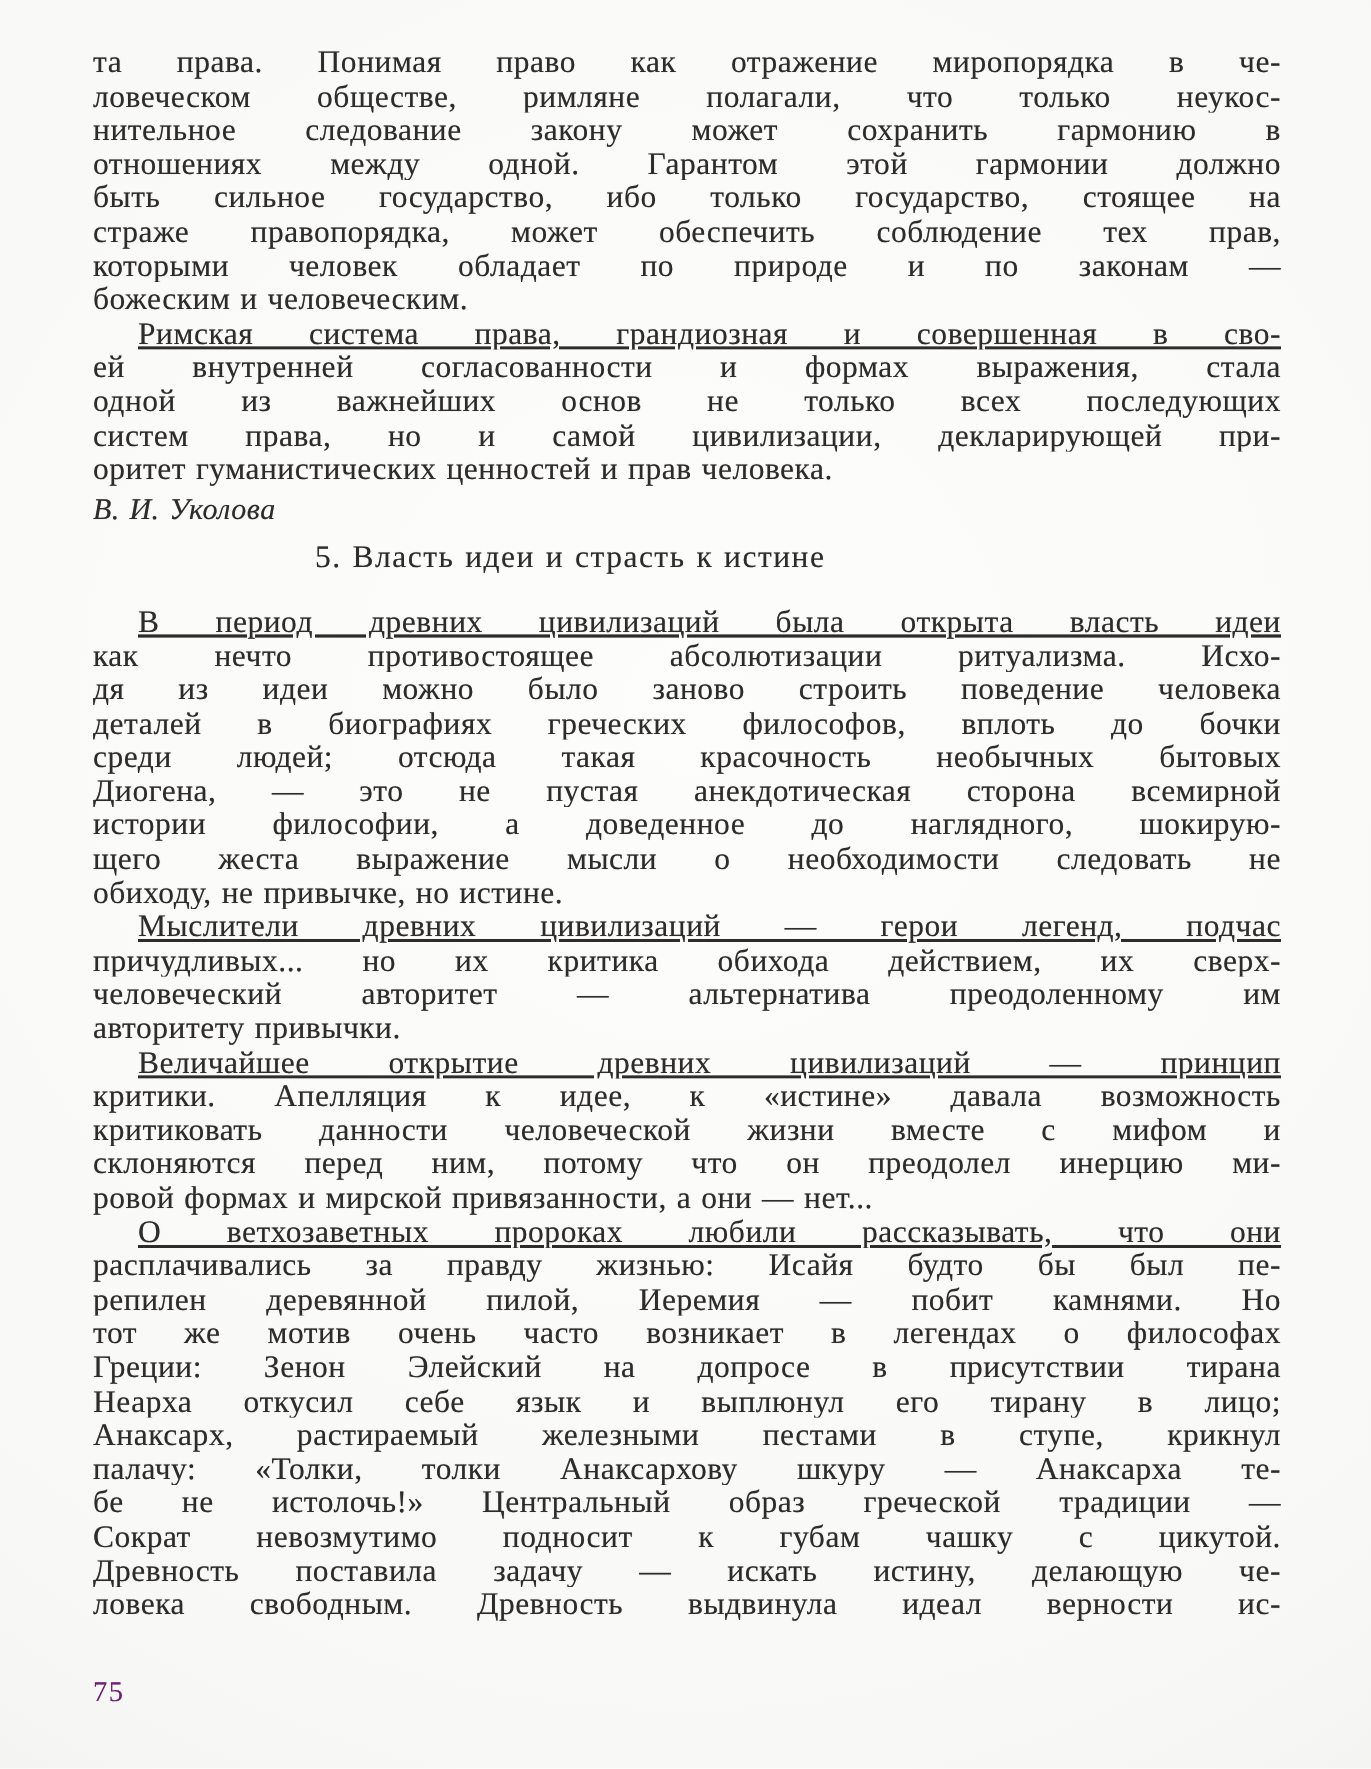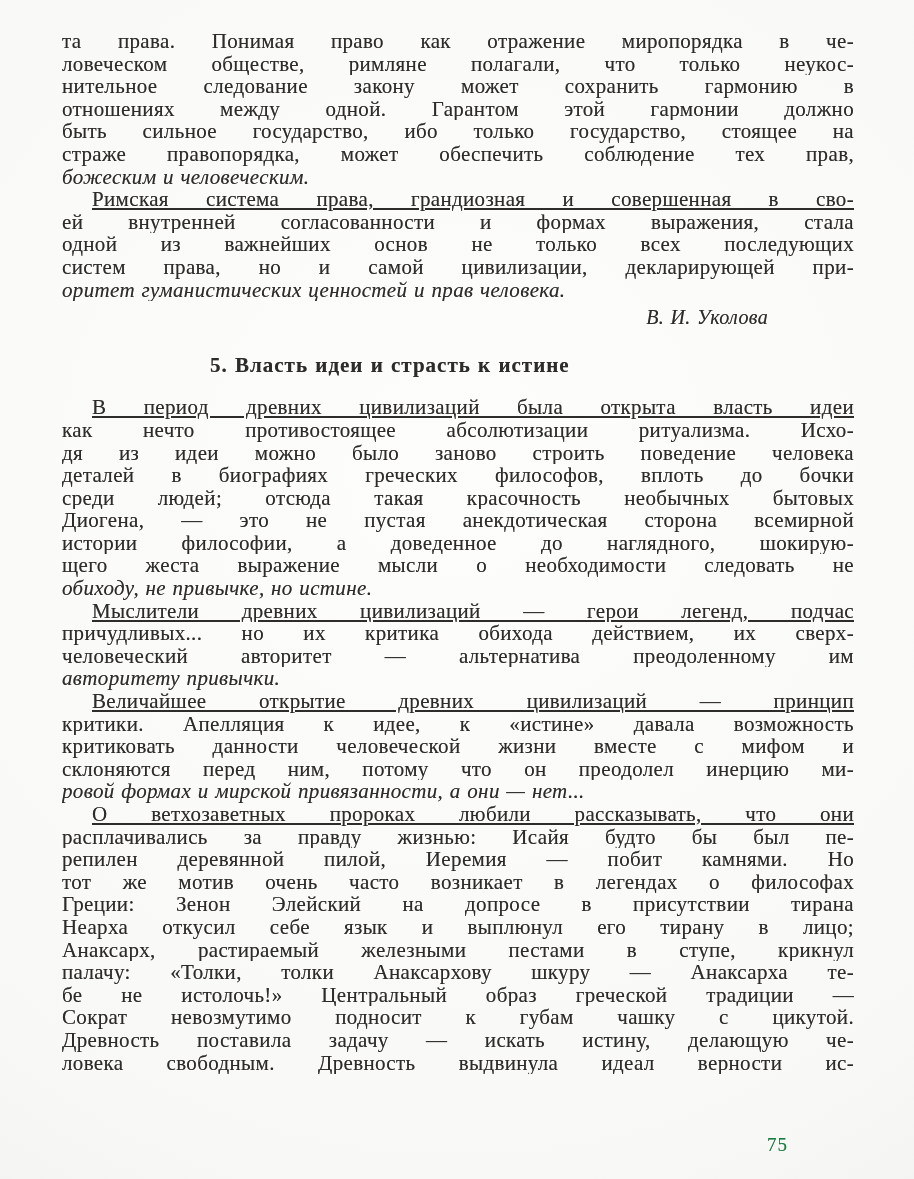--- a/index.html
+++ b/index.html
@@ -33,69 +33,67 @@
   .line {
     line-height: 22.6px;
     height: 22.6px;
     text-align: justify;
     text-align-last: justify;
     white-space: normal;
     overflow: hidden;
   }
   .line.no-fill {
     text-align-last: left;
-    font-style: italic;
   }
   .para.indent .line:first-child {
     text-indent: 30px;
     text-decoration: underline;
   }
   .byline {
     margin-top: 5px;
     line-height: 22.6px;
     height: 22.6px;
     font-style: italic;
-    text-align: right;
     padding-right: 86px;
     font-size: 20px;
   }
   .heading {
-    margin: 25px 0 20px 0;
+    margin: 9px 0 20px 0;
     line-height: 22.6px;
     height: 22.6px;
-    font-weight: bold;
+    font-weight: normal;
     text-align: left;
     padding-left: 148px;
     letter-spacing: 1px;
   }
   .page-number {
     position: absolute;
     top: 1118px;
     left: 62px;
     width: 726px;
-    text-align: right;
+    text-align: left;
     font-size: 19px;
     letter-spacing: 1px;
-    color: #15803d;
+    color: #701a75;
     text-shadow: 0 0 0.5px rgba(78,76,74,0.4);
-    margin-top: 16px;
   }
 </style>
 </head>
 <body>
 
 <div class="page">
   <div class="text-block" id="text-block">
       <div class="para">
         <div class="line">та права. Понимая право как отражение миропорядка в че-</div>
         <div class="line">ловеческом обществе, римляне полагали, что только неукос-</div>
         <div class="line">нительное следование закону может сохранить гармонию в</div>
         <div class="line">отношениях между одной. Гарантом этой гармонии должно</div>
         <div class="line">быть сильное государство, ибо только государство, стоящее на</div>
         <div class="line">страже правопорядка, может обеспечить соблюдение тех прав,</div>
+        <div class="line">которыми человек обладает по природе и по законам —</div>
         <div class="line no-fill">божеским и человеческим.</div>
       </div>
       <div class="para indent">
         <div class="line">Римская система права, грандиозная и совершенная в сво-</div>
         <div class="line">ей внутренней согласованности и формах выражения, стала</div>
         <div class="line">одной из важнейших основ не только всех последующих</div>
         <div class="line">систем права, но и самой цивилизации, декларирующей при-</div>
         <div class="line no-fill">оритет гуманистических ценностей и прав человека.</div>
       </div>
       <div class="byline">В. И. Уколова</div>

